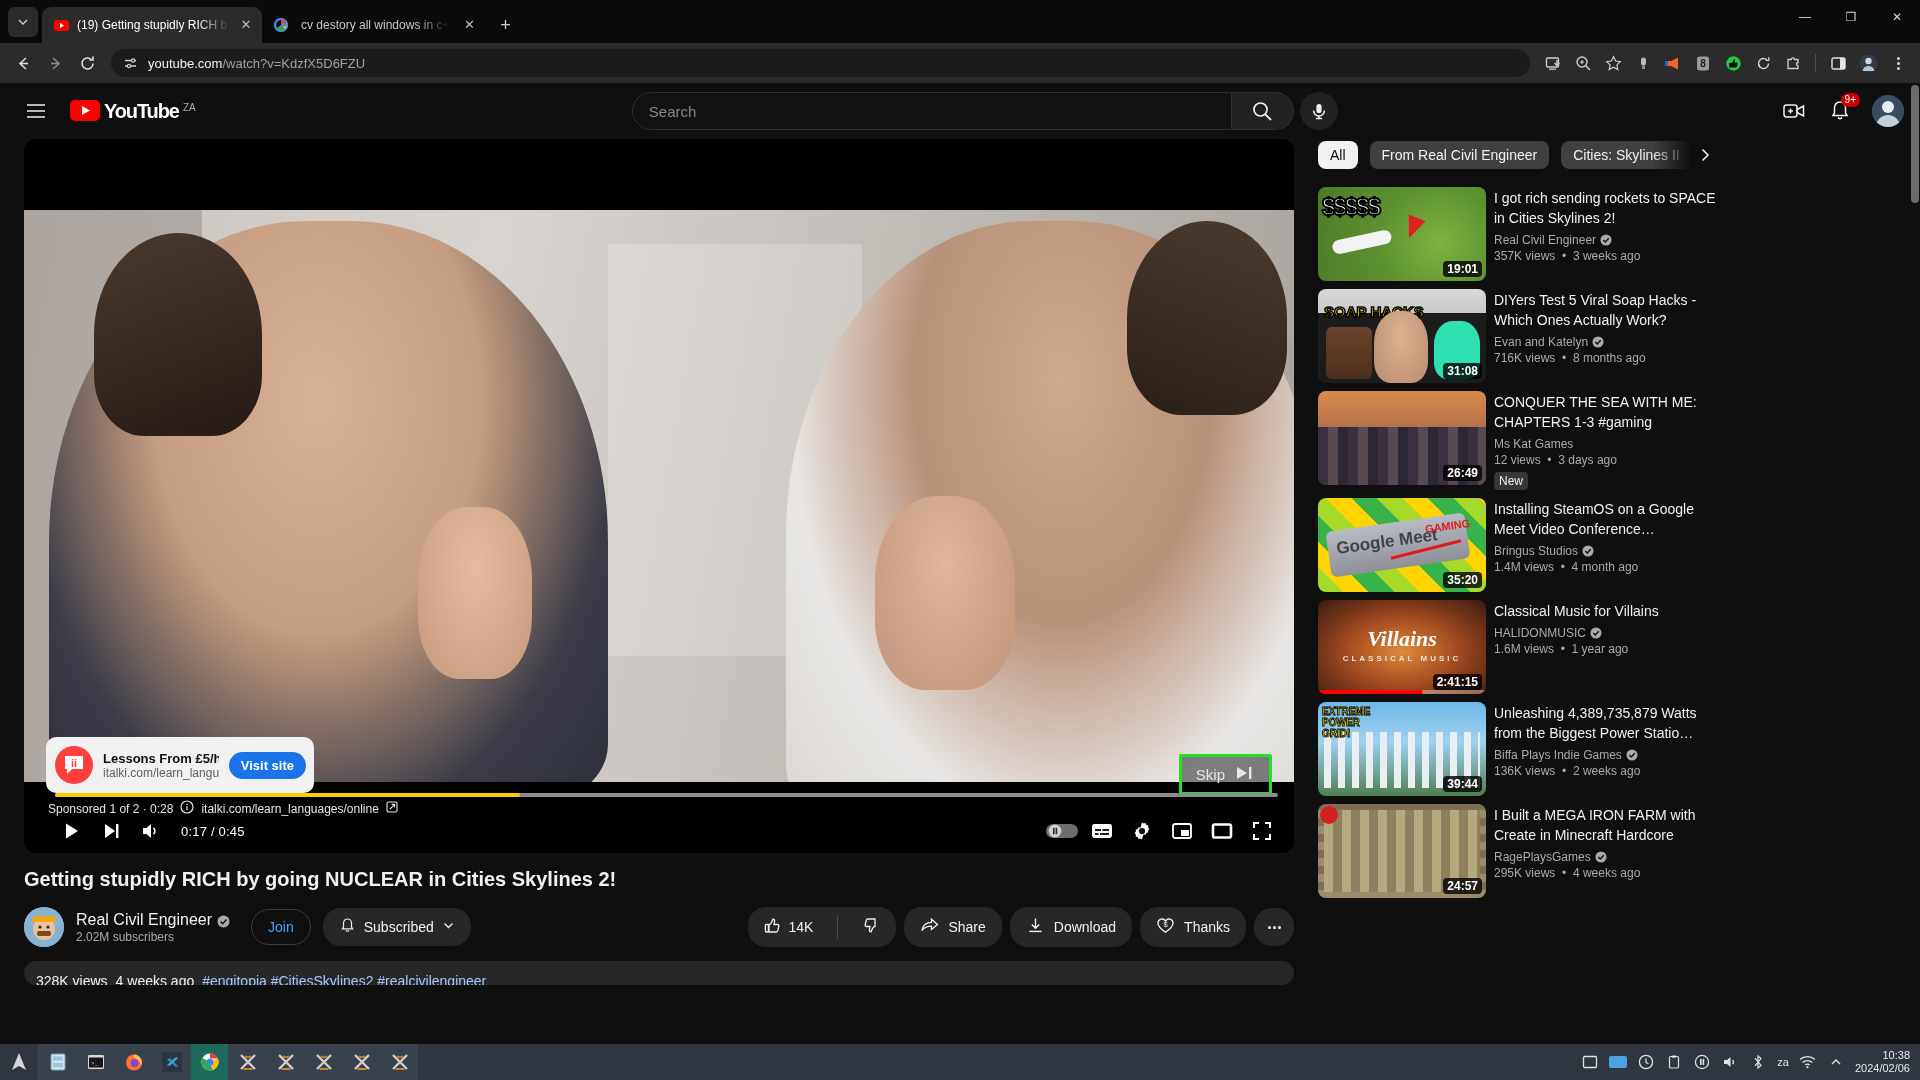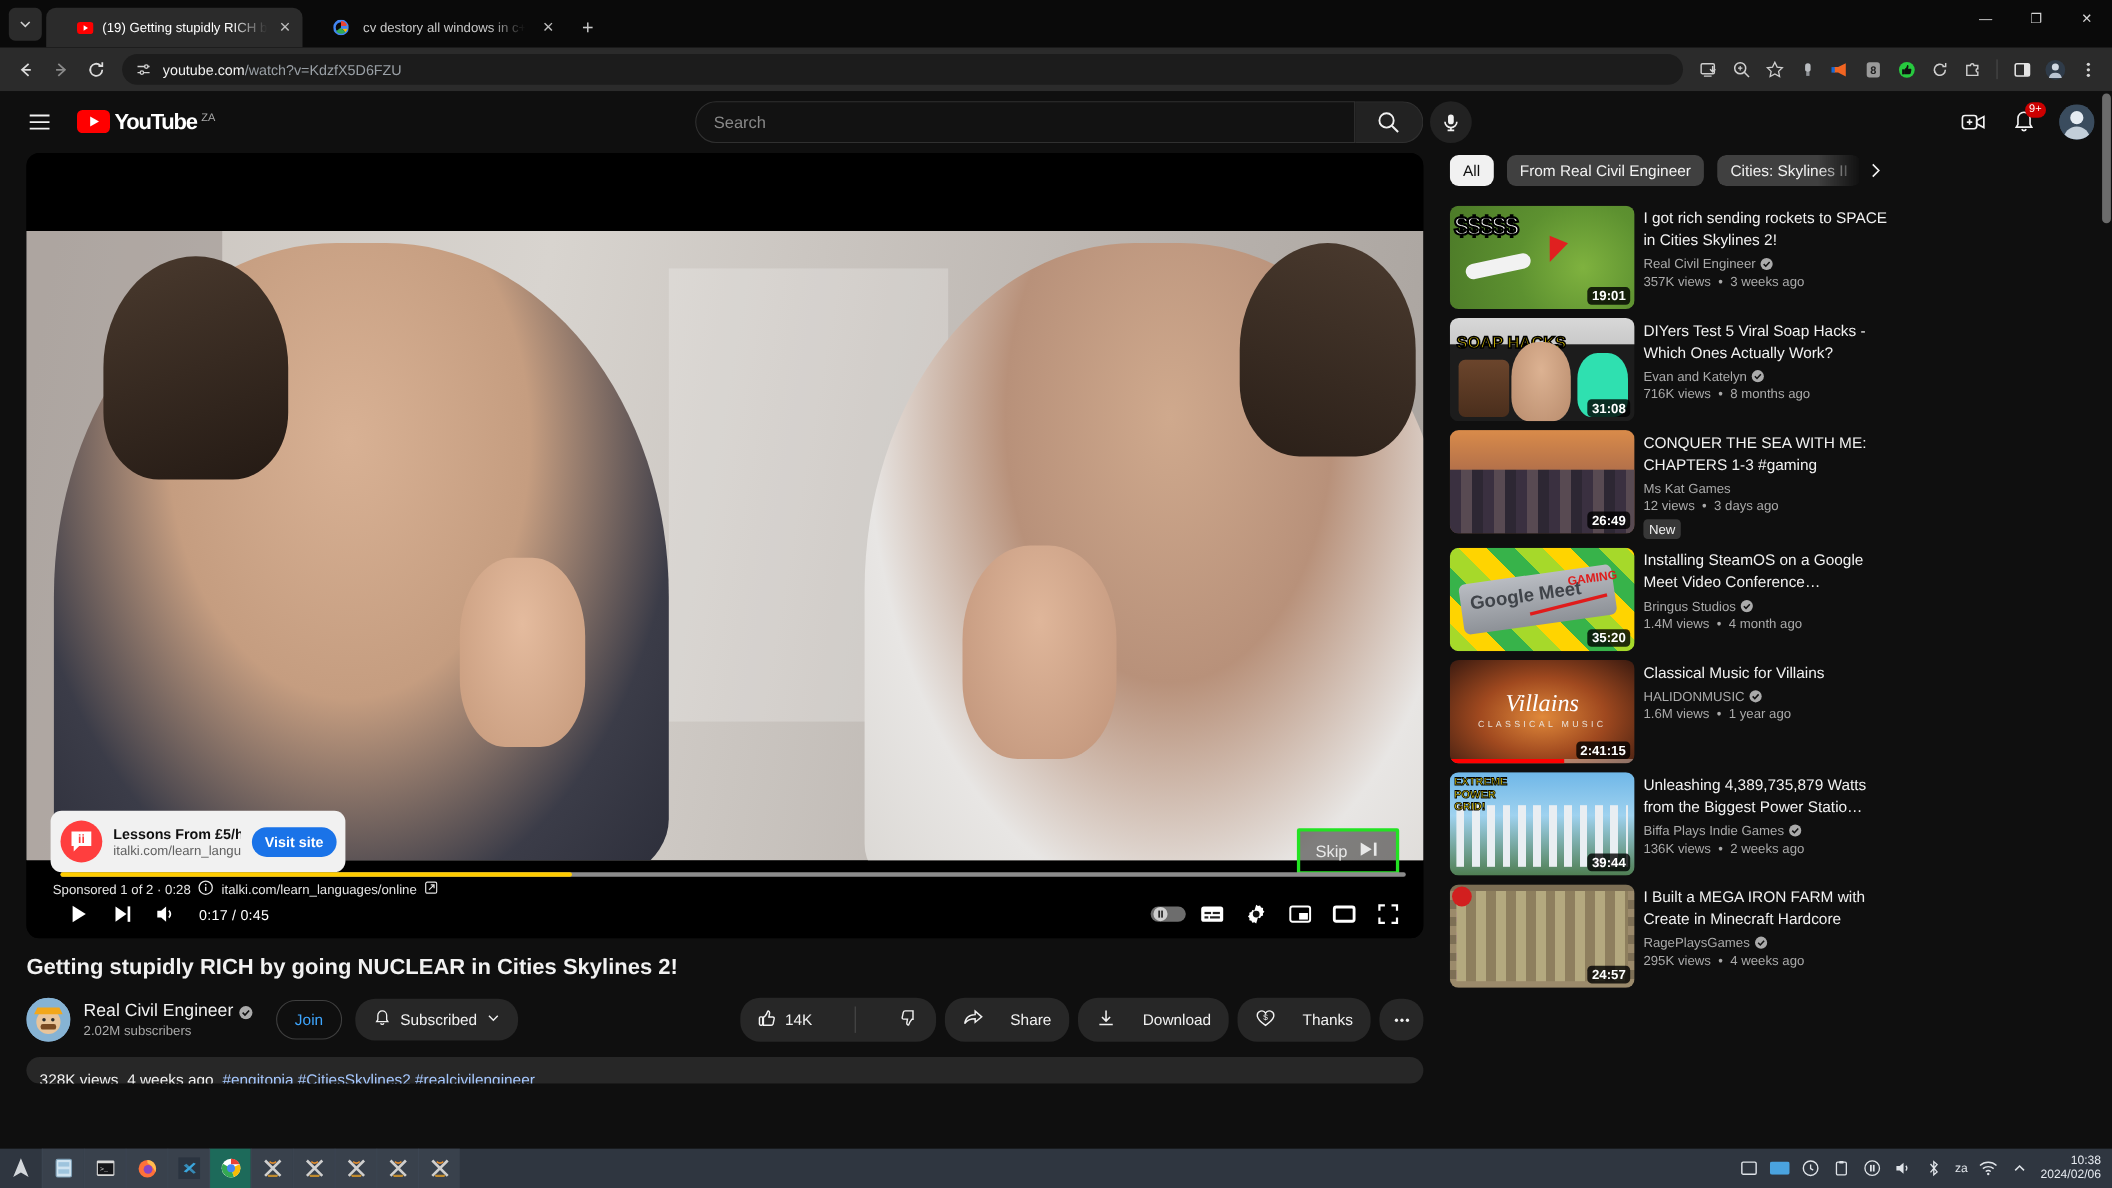--- a/index.html
+++ b/index.html
@@ -18,21 +18,21 @@
     height: 43px; background: #0a0a0a; display: flex; align-items: flex-end;
     padding-left: 4px; position: relative;
   }
   .tab-dropdown {
     width: 30px; height: 30px; margin: 0 4px 6px 4px; border-radius: 6px;
     background: #2b2b2b; display:flex; align-items:center; justify-content:center;
     color:#cfcfcf; font-size:11px;
   }
   .tab {
     height: 36px; min-width: 220px; max-width: 240px; border-radius: 9px 9px 0 0;
-    display: flex; align-items: center; gap: 8px; padding: 0 8px 0 27px;
+    display: flex; align-items: center; gap: 8px; padding: 0 8px 0 11px;
     font-size: 12px; color: #c8c8c8; position: relative;
   }
   .tab.active { background: #2b2b2b; color: #fff; }
   .tab.inactive { background: transparent; gap: 12px; }
   .tab .favicon { width: 16px; height: 16px; flex: 0 0 16px; display:flex; align-items:center; justify-content:center;}
   .tab .tabtitle {
     flex: 1; white-space: nowrap; overflow: hidden;
     -webkit-mask-image: linear-gradient(to right, #000 78%, transparent 100%);
     mask-image: linear-gradient(to right, #000 78%, transparent 100%);
   }
@@ -168,21 +168,21 @@
   .channel { display:flex; align-items:center; gap:12px; }
   .ch-avatar { width:40px;height:40px;border-radius:20px;overflow:hidden;background:#7ea6c9; position:relative;}
   .ch-name { font-size:16px; color:#f1f1f1; display:flex; align-items:center; gap:5px; font-weight:500;}
   .ch-subs { font-size:12px; color:#aaa; margin-top:1px;}
   .join-btn { border:1px solid #3f3f3f; color:#3ea6ff; font-size:14px; font-weight:500;
               border-radius:18px; padding:9px 16px; margin-left:22px; }
   .sub-btn { background:#272727; color:#f1f1f1; font-size:14px; font-weight:500;
              border-radius:18px; padding:9px 16px; margin-left:12px; display:flex; align-items:center; gap:8px;}
   .actions { margin-left:auto; display:flex; align-items:center; gap:8px; }
   .pill { background:#272727; color:#f1f1f1; font-size:14px; font-weight:500;
-          border-radius:18px; padding:9px 16px; display:flex; align-items:center; gap:24px; }
+          border-radius:18px; padding:9px 16px; display:flex; align-items:center; gap:9px; }
   .pill.split { padding:0; overflow:hidden; display:flex; align-items:stretch;}
   .pill.split .seg { display:flex;align-items:center;gap:7px; padding:9px 15px; }
   .pill.split .divider { width:1px; background:#4a4a4a; margin:8px 0;}
   .pill.round { width:40px; height:38px; padding:0; justify-content:center; }
 
   .desc-box { background:#272727; border-radius:12px; margin-top:14px; padding:12px 12px; height:24px; overflow:hidden;}
   .desc-meta { font-size:14px; color:#f1f1f1; font-weight:500; display:flex; gap:8px; align-items:baseline;}
   .desc-tags { color:#a6c8ff; font-weight:400; }
 
   
@@ -234,21 +234,21 @@
   .th3 { background:linear-gradient(180deg,#d98b4a 0%, #b4714a 38%, #6e4a38 100%); }
   .th3 .crowd { position:absolute; left:0; right:0; bottom:0; height:58px;
       background:repeating-linear-gradient(90deg,#3a3040 0 10px,#584a52 10px 20px,#2d2733 20px 30px);}
   .th4 { background:
       repeating-linear-gradient(45deg,#a6d92a 0 18px,#ffd400 18px 36px,#37b34a 36px 54px); }
   .th4 .plate { position:absolute; left:10px; top:24px; width:140px; height:46px;
       background:linear-gradient(180deg,#b9bcc2,#8d9197); border-radius:6px; transform:rotate(-8deg);}
   .th4 .gtxt { position:absolute; left:18px; top:34px; font-size:17px; font-weight:bold; color:#3f4349; transform:rotate(-8deg);}
   .th4 .gaming { position:absolute; right:16px; top:22px; font-size:11px; font-weight:bold; color:#e01b1b; transform:rotate(-8deg);}
   .th4 .strike { position:absolute; left:72px; top:50px; width:72px; height:3px; background:#e01b1b; transform:rotate(-14deg);}
-  .th5 { background:radial-gradient(ellipse at 50% 55%, #e0893a 0%, #a0491f 48%, #3a1a10 100%); }
+  .th5 { background:radial-gradient(ellipse at 50% 55%, #e0893a 0%, #a0491f 48%, #3a1a10 100%);font-weight:bold; }
   .th5 .vill { position:absolute; left:0; right:0; top:26px; text-align:center; color:#fff;
       font-family:"Liberation Serif",serif; font-style:italic; font-size:22px;}
   .th5 .sub { position:absolute; left:0; right:0; top:54px; text-align:center; color:#e9e2da; font-size:8px; letter-spacing:3px;}
   .th6 { background:linear-gradient(180deg,#6fb7e8 0%, #9fd2ef 42%, #4f7e52 100%); }
   .th6 .stacks { position:absolute; left:6px; bottom:8px; right:6px; height:56px;
       background:repeating-linear-gradient(90deg,#e9eef2 0 7px,transparent 7px 14px);}
   .th6 .tag { position:absolute; left:4px; top:4px; font-size:10px; font-weight:bold; color:#ffe400;
       -webkit-text-stroke:.8px #000; line-height:11px;}
   .th7 { background:repeating-linear-gradient(0deg,#9b8a6b 0 8px,#7d6f55 8px 16px); }
   .th7 .grid { position:absolute; inset:6px; background:

